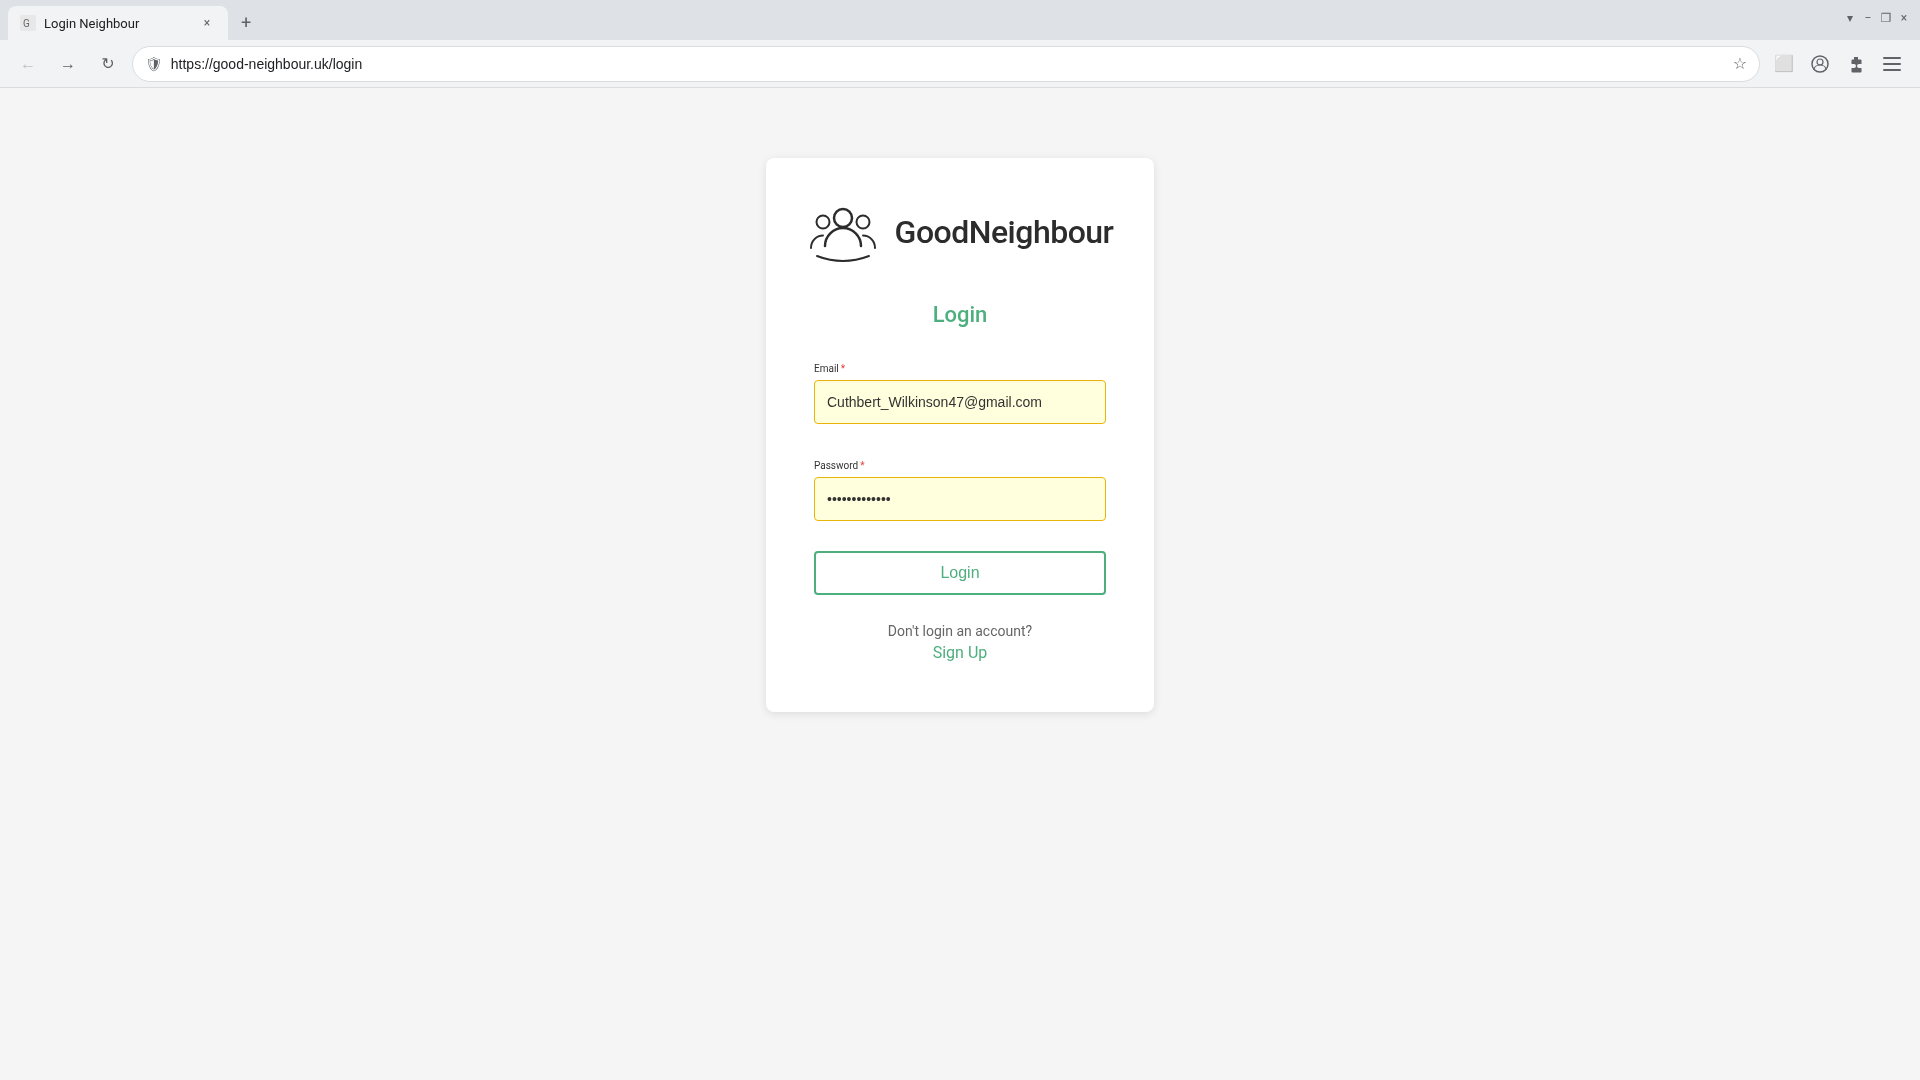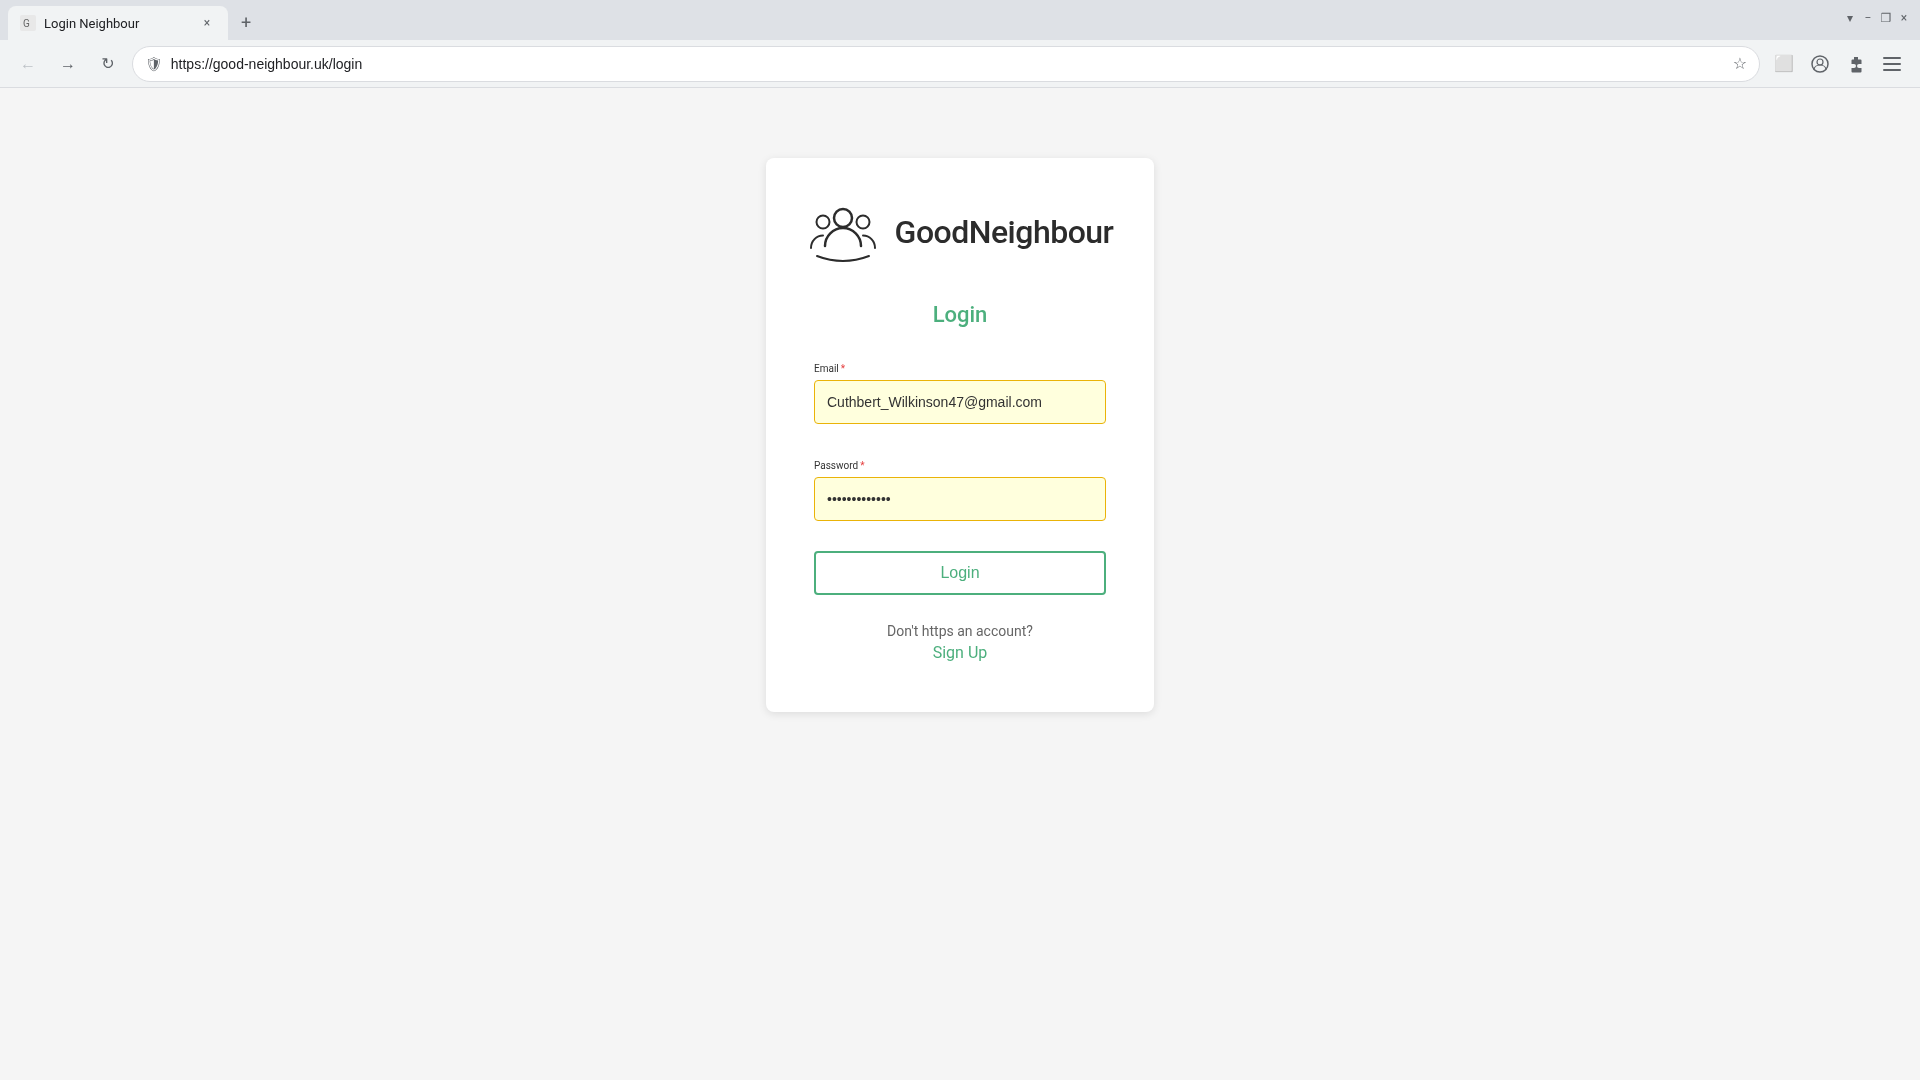--- a/index.html
+++ b/index.html
@@ -406,19 +406,19 @@
         <span>Password</span><span class="required-star">*</span>
       </label>
       <input type="password" class="form-input" value="password12345" style="">
     </div>
 
     
     <button class="login-btn">Login</button>
 
     
     <div class="signup-section">
-      <p class="signup-prompt">Don't https an account?</p>
+      <p class="signup-prompt">Don't login an account?</p>
       <a class="signup-link" href="#">Sign Up</a>
     </div>
 
   </div>
 
 </div>
 
 </body></html>

